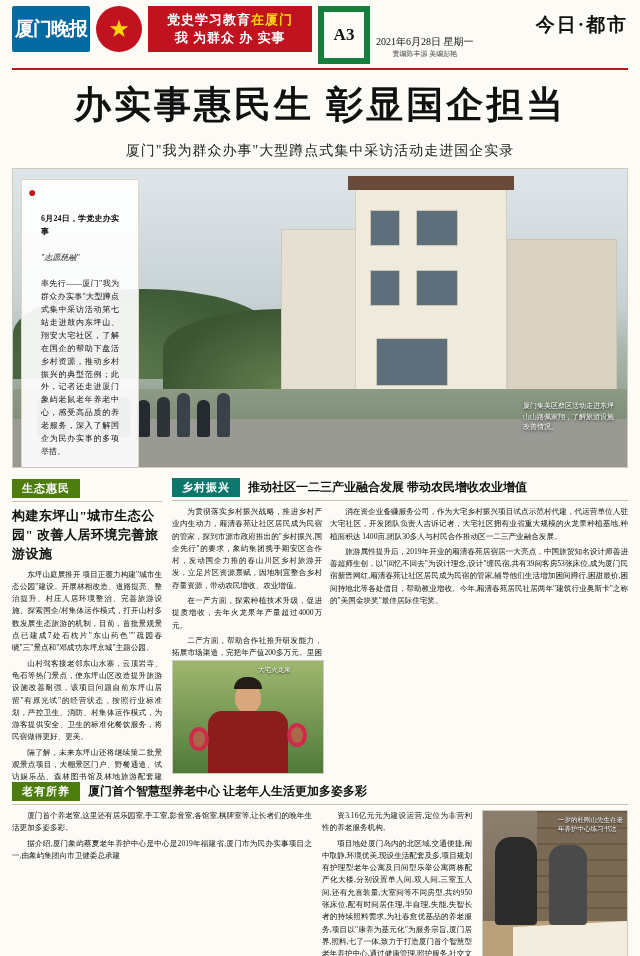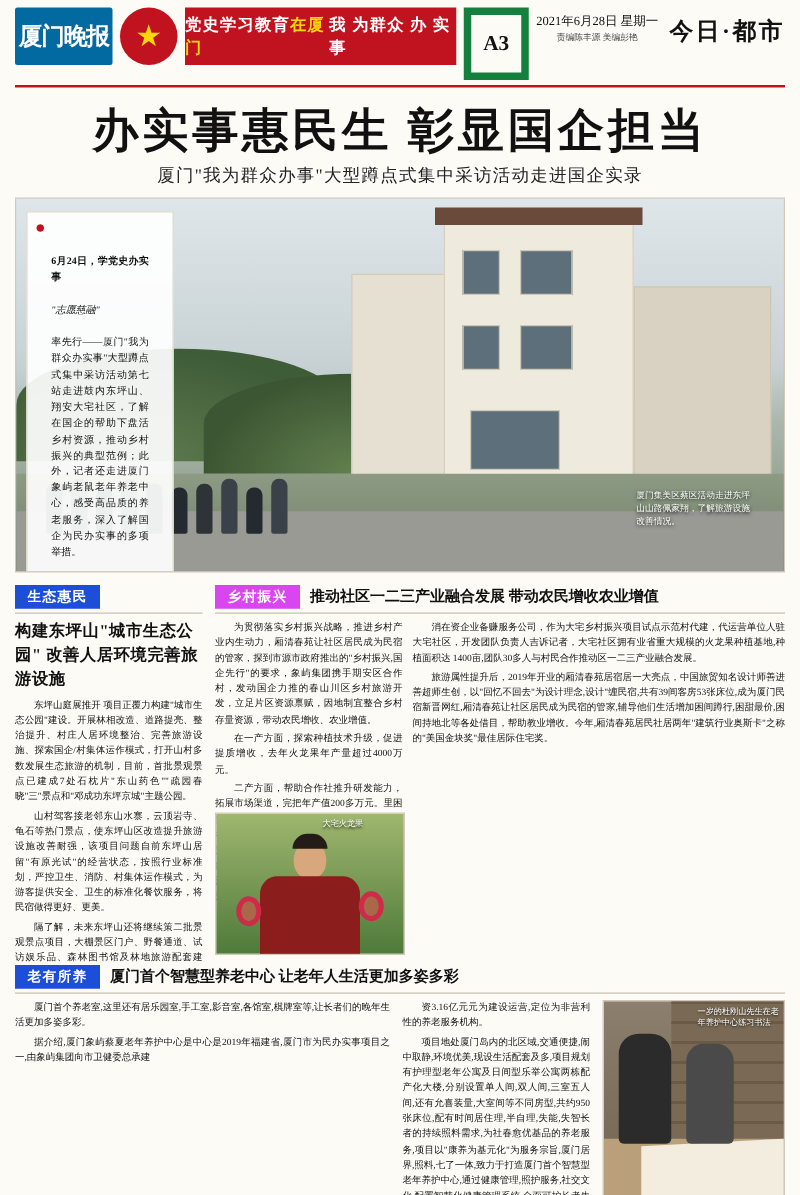--- a/index.html
+++ b/index.html
@@ -19,40 +19,40 @@
     width:78px;height:46px;background:#0369a1;color:#fff;
     display:flex;align-items:center;justify-content:center;
     border-radius:2px;flex:0 0 auto;position:relative;
   }
   .logo-box .logo-text{font-size:19px;font-weight:bold;letter-spacing:-1px;font-family:"Liberation Serif",serif;}
   .emblem{
     width:46px;height:46px;border-radius:50%;background:#c1121f;color:#ffd60a;
     display:flex;align-items:center;justify-content:center;font-size:24px;flex:0 0 auto;
   }
   .red-banner{
-    flex:0 0 auto;width:217px;height:46px;background:#c1121f;color:#fff;
-    display:flex;flex-direction:row;align-items:center;justify-content:center;
+    flex:0 0 auto;width:164px;height:46px;background:#c1121f;color:#fff;
+    display:flex;flex-direction:column;align-items:center;justify-content:center;
     font-weight:bold;font-size:13px;line-height:1.35;letter-spacing:1px;
   }
   .page-no{
     flex:0 0 auto;width:40px;height:46px;border:6px solid #15803d;
     display:flex;align-items:center;justify-content:center;font-size:17px;font-weight:bold;
   }
-  .date-block{flex:0 0 auto;font-size:9px;line-height:1.5;padding-top:4px;text-align:center;}
+  .date-block{flex:0 0 auto;font-size:9px;line-height:1.5;padding-top:4px;text-align:center;margin-top:24px;}
   .date-block .d1{font-size:10px;}
   .date-block .d2{font-size:7px;color:#444;}
   .today{
     margin-left:auto;font-size:19px;font-weight:bold;letter-spacing:2px;padding-top:6px;
   }
   .mast-rule{height:2px;background:#c1121f;margin-top:2px;}
 
   
   .headline{
     text-align:center;font-size:37px;font-weight:bold;letter-spacing:3px;
-    margin:10px 0 2px;font-family:"Liberation Serif",serif;
+    margin:10px 0 12px;font-family:"Liberation Serif",serif;
   }
   .subhead{
     text-align:center;font-size:14px;letter-spacing:1px;margin-bottom:8px;color:#222;
   }
 
   
   .hero{
     position:relative;height:300px;border:1px solid #cfc9bd;box-sizing:border-box;
     background:linear-gradient(180deg,#cfd8dd 0%, #b9c4c8 38%, #8b9a86 55%, #6f7f66 100%);
     overflow:hidden;
@@ -72,39 +72,39 @@
   .hero .bldg-right{
     position:absolute;right:10px;top:70px;width:108px;height:198px;background:#d9d2c3;border:1px solid #cfc6b2;
   }
   .hero .ground{position:absolute;left:0;right:0;bottom:0;height:78px;background:linear-gradient(180deg,#8d9a84,#6f7d68);}
   .hero .road{position:absolute;left:0;bottom:0;width:100%;height:48px;background:#9a9a95;}
   .hero .crowd{position:absolute;left:24px;bottom:30px;display:flex;gap:7px;align-items:flex-end;}
   .hero .crowd i{display:block;width:13px;height:40px;background:#2e3338;border-radius:6px 6px 2px 2px;}
   .hero .crowd i:nth-child(2n){height:44px;background:#3a4148;}
   .hero .crowd i:nth-child(3n){height:37px;background:#242a2f;}
   .hero-caption-box{
-    position:absolute;right:22px;top:232px;width:96px;font-size:7px;line-height:1.5;color:#fff;
+    position:absolute;right:8px;top:232px;width:96px;font-size:7px;line-height:1.5;color:#fff;
     text-shadow:0 1px 3px rgba(0,0,0,.95);
   }
 
   
   .leadbox{
     position:absolute;left:8px;top:10px;width:118px;background:rgba(255,255,255,.92);
     border:1px solid #ddd6c7;padding:6px 6px 8px;box-sizing:border-box;
   }
   .leadbox .pin{color:#c1121f;font-size:14px;line-height:1;}
   .leadbox p{margin:13px;font-size:8px;line-height:1.62;text-align:justify;}
   .leadbox .sig{margin-top:4px;font-size:8px;text-align:right;}
 
   
   .sec-label{
-    display:inline-block;background:#1d4ed8;color:#fff;font-size:11px;font-weight:bold;
+    display:inline-block;background:#4d7c0f;color:#fff;font-size:11px;font-weight:bold;
     padding:2px 10px;letter-spacing:1px;
   }
-  .sec-label.green2{background:#d946ef;}
+  .sec-label.green2{background:#0f766e;}
   .sec-rule{border-top:1px solid #c9c2b2;margin:3px 0 5px;}
 
   
   .cols{display:flex;gap:10px;margin-top:10px;height:300px;}
   .col{box-sizing:border-box;}
   .col1{width:150px;}
   .col2{flex:1;}
   .colhead{
     font-size:13px;font-weight:bold;line-height:1.45;margin:4px 0 5px;letter-spacing:.5px;
   }

